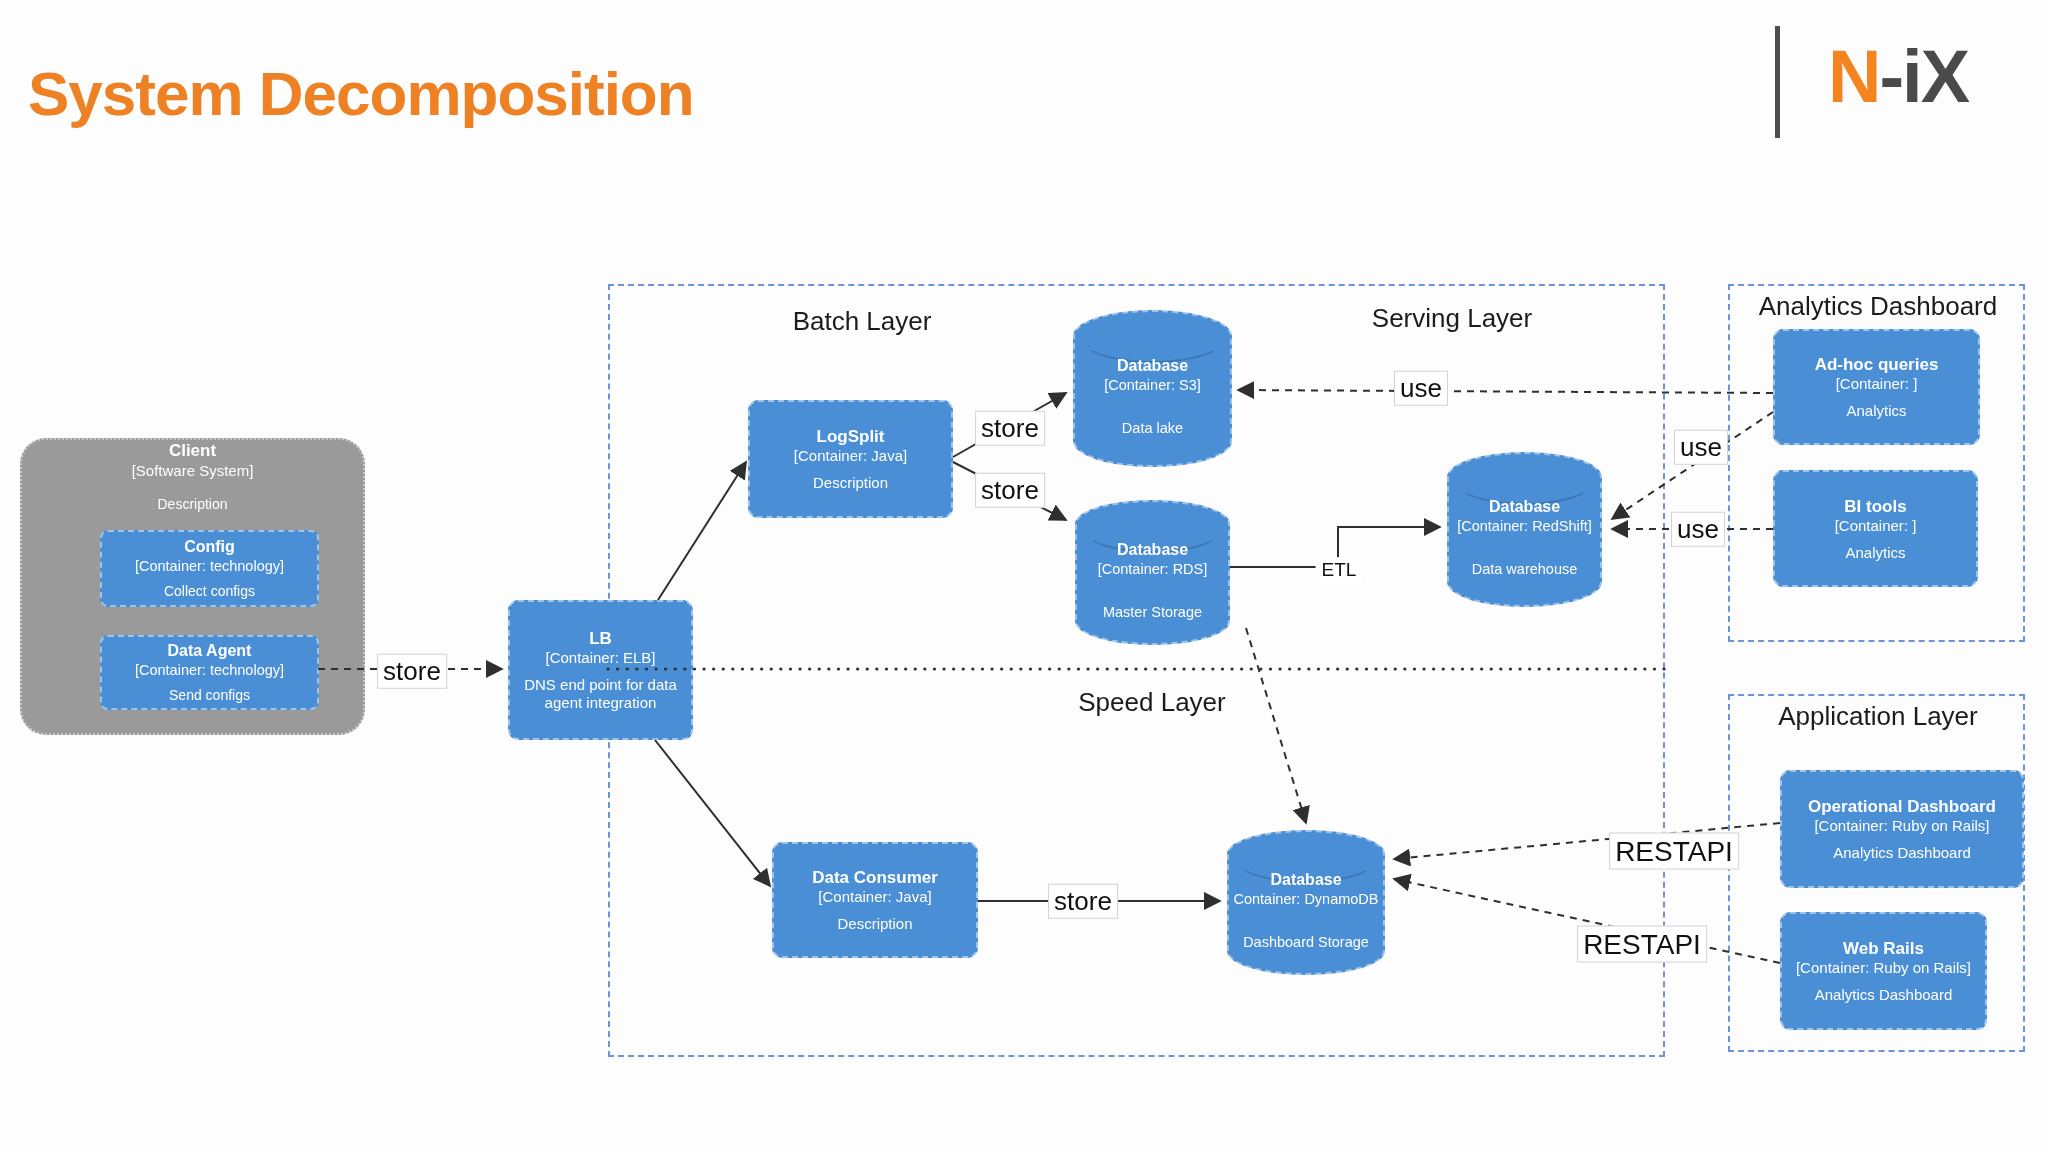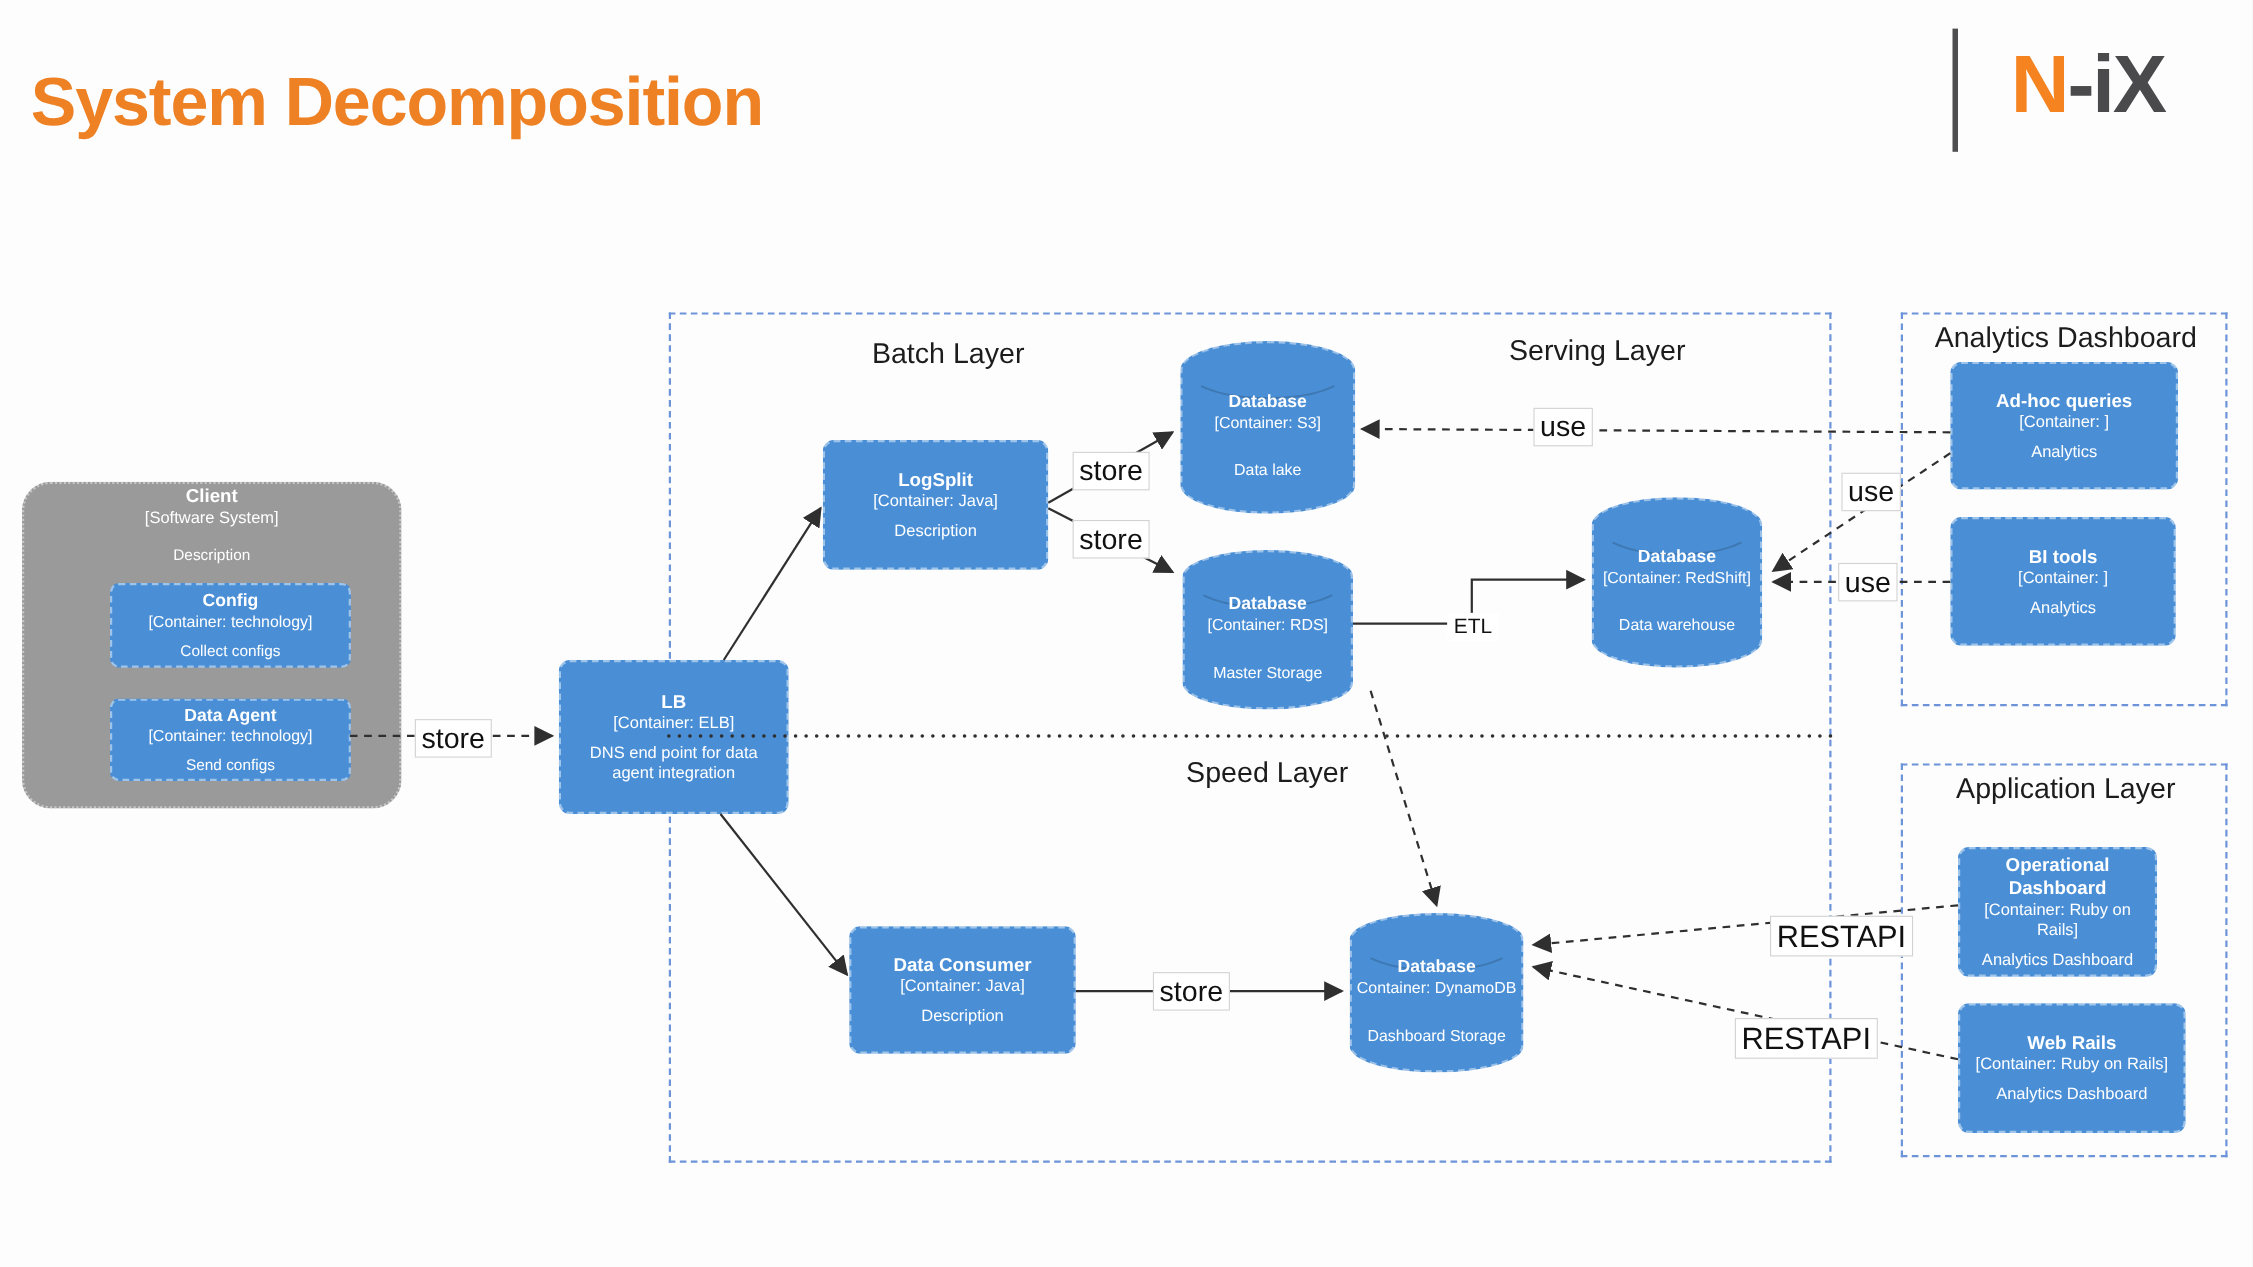--- a/index.html
+++ b/index.html
@@ -99,21 +99,21 @@
       <div class="n-sub">[Container: technology]</div>
       <div class="n-desc">Collect configs</div>
     </div>
     <div class="node" style="left:78px;top:195px;width:219px;height:75px;">
       <div class="n-title">Data Agent</div>
       <div class="n-sub">[Container: technology]</div>
       <div class="n-desc">Send configs</div>
     </div>
   </div>
 
-  <div class="node" style="left:508px;top:600px;width:209px;height:140px;">
+  <div class="node" style="left:508px;top:600px;width:185px;height:140px;">
     <div class="n-title">LB</div>
     <div class="n-sub">[Container: ELB]</div>
     <div class="n-desc">DNS end point for data agent integration</div>
   </div>
 
   <div class="node" style="left:748px;top:400px;width:205px;height:118px;">
     <div class="n-title">LogSplit</div>
     <div class="n-sub">[Container: Java]</div>
     <div class="n-desc">Description</div>
   </div>
@@ -129,21 +129,21 @@
     <div class="n-sub">[Container: ]</div>
     <div class="n-desc">Analytics</div>
   </div>
 
   <div class="node" style="left:1773px;top:470px;width:205px;height:117px;">
     <div class="n-title">BI tools</div>
     <div class="n-sub">[Container: ]</div>
     <div class="n-desc">Analytics</div>
   </div>
 
-  <div class="node" style="left:1780px;top:770px;width:181px;height:118px;">
+  <div class="node" style="left:1780px;top:770px;width:244px;height:118px;">
     <div class="n-title">Operational Dashboard</div>
     <div class="n-sub">[Container: Ruby on Rails]</div>
     <div class="n-desc">Analytics Dashboard</div>
   </div>
 
   <div class="node" style="left:1780px;top:912px;width:207px;height:118px;">
     <div class="n-title">Web Rails</div>
     <div class="n-sub">[Container: Ruby on Rails]</div>
     <div class="n-desc">Analytics Dashboard</div>
   </div>

